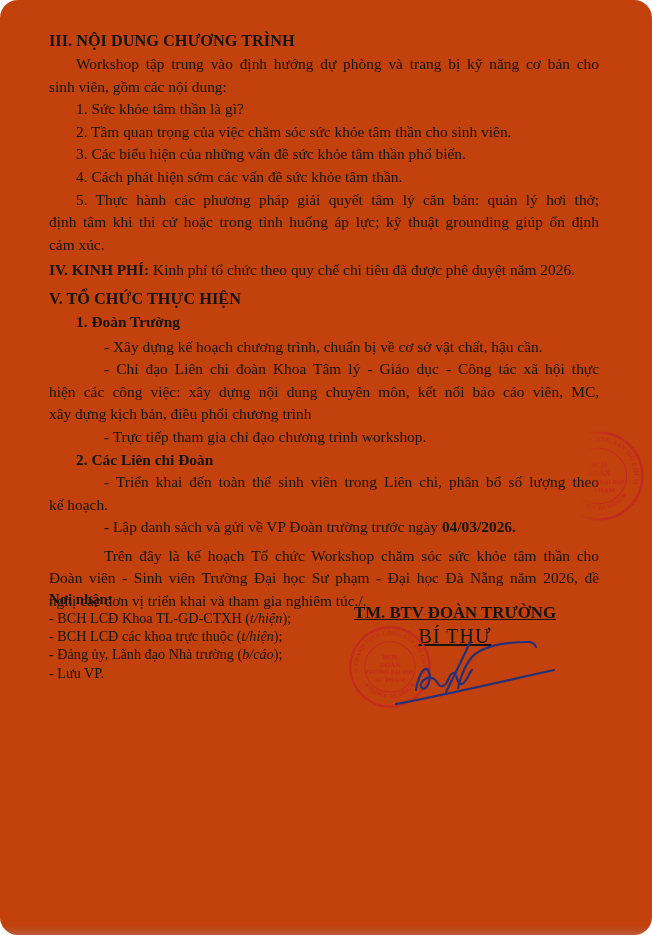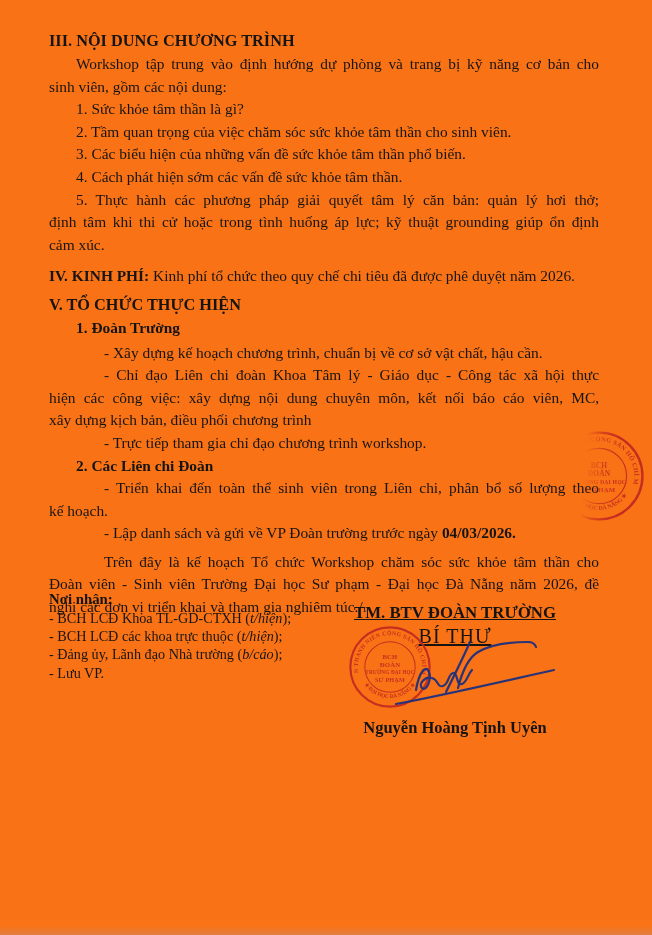--- a/index.html
+++ b/index.html
@@ -1,29 +1,30 @@
 <!DOCTYPE html>
 <html><head>
 <meta charset="utf-8">
 <title>Document</title>
 <style>
   html,body{margin:0;padding:0;background:#ffffff;}
   .page{
     position:relative; width:652px; height:935px; overflow:hidden;
-    background:#f97316; color:#161412;
+    background:#c2410c; color:#161412;
     font-family:"Liberation Serif","DejaVu Serif",serif;
+    border-radius:18px;
   }
   .flow{position:absolute; left:49px; top:28px; width:550px;}
   .ln{font-size:15.4px; line-height:22.6px; white-space:nowrap;}
   .j{text-align:justify; text-align-last:justify;font-family:Liberation Serif, serif;}
   .ind1{padding-left:27px;}
   .ind2{padding-left:55px;}
   .hd{font-weight:bold; font-size:16.3px; line-height:25px; white-space:nowrap;}
   .b{font-weight:bold;}
-  .mt2{margin-top:2px;font-family:Liberation Serif, serif;} .mt3{margin-top:9px;} .mt4{margin-top:4px;} .mt6{margin-top:6px;}
+  .mt2{margin-top:2px;font-family:Liberation Serif, serif;} .mt3{margin-top:3px;} .mt4{margin-top:4px;} .mt6{margin-top:6px;}
 
   .recipients{position:absolute; left:49px; top:590px; width:300px;}
   .rhead{font-size:14.8px; font-weight:bold; line-height:19px;}
   .rln{font-size:14.2px; line-height:18.2px; white-space:nowrap;}
   .rln i{font-style:italic;}
 
   .sigblock{position:absolute; left:330px; top:602px; width:250px; text-align:center;text-decoration:underline;}
   .sig-org{font-size:16.8px; font-weight:bold; line-height:22px; white-space:nowrap;}
   .sig-role{font-size:20px; line-height:20px; margin-top:2px; letter-spacing:1px;}
   .sig-name{position:absolute; left:330px; top:718px; width:250px; text-align:center;
@@ -87,21 +88,20 @@
     <div class="rln"><span>- BCH LCĐ Khoa TL-GD-CTXH (</span><i>t/hiện</i><span>);</span></div>
     <div class="rln"><span>- BCH LCĐ các khoa trực thuộc (</span><i>t/hiện</i><span>);</span></div>
     <div class="rln"><span>- Đảng ủy, Lãnh đạo Nhà trường (</span><i>b/cáo</i><span>);</span></div>
     <div class="rln"><span>- Lưu VP.</span><i></i><span></span></div>
   </div>
 
   <div class="sigblock">
     <div class="sig-org">TM. BTV ĐOÀN TRƯỜNG</div>
     <div class="sig-role">BÍ THƯ</div>
   </div>
-  <div class="sig-name">Nguyễn Hoàng Tịnh Uyên</div>
 
   <div class="stamp stamp-main">
     <svg viewBox="0 0 100 100" width="84" height="84">
       <defs>
         <path id="s1t" d="M 12.5 58 A 38.3 38.3 0 1 1 87.5 58"></path>
         <path id="s1b" d="M 17 66 A 36.5 36.5 0 0 0 83 66"></path>
       </defs>
       <circle class="c-out" cx="50" cy="50" r="47.2"></circle>
       <circle class="c-in" cx="50" cy="50" r="30"></circle>
       <text font-size="6.9"><textPath href="#s1t" startOffset="50%" text-anchor="middle" textLength="166">ĐOÀN THANH NIÊN CỘNG SẢN HỒ CHÍ MINH</textPath></text>

